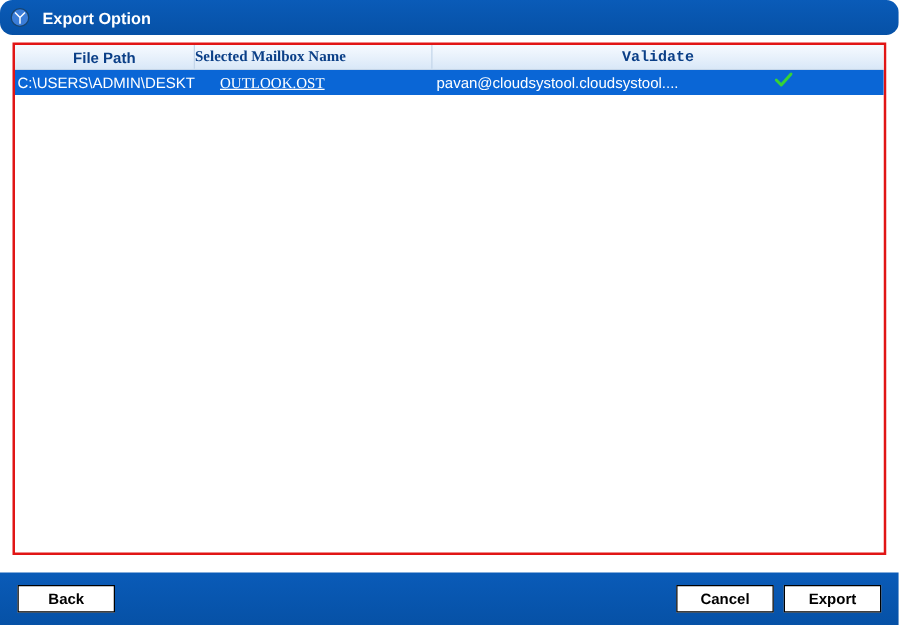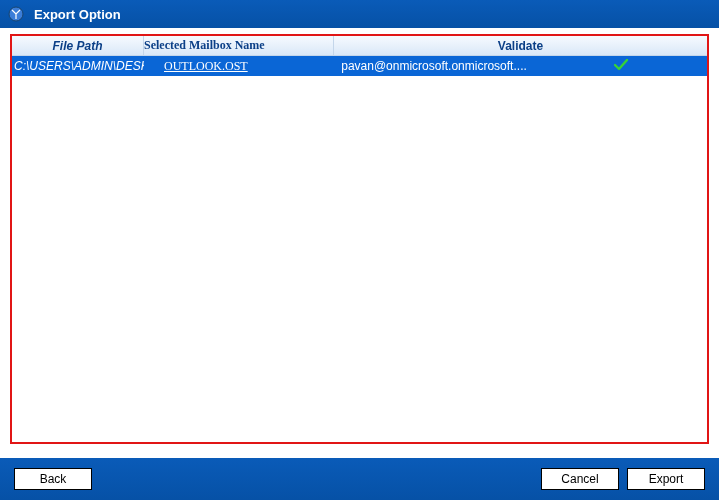--- a/index.html
+++ b/index.html
@@ -14,20 +14,21 @@
   }
   .titlebar {
     height: 28px;
     background: linear-gradient(to bottom, #0a5bb8 0%, #0651a6 100%);
     display: flex;
     align-items: center;
     padding: 0 8px;
     color: #fff;
     font-weight: bold;
     font-size: 13px;
+    border-radius: 10px;
   }
   .titlebar .app-icon {
     width: 16px;
     height: 16px;
     margin-right: 10px;
     display: flex;
     align-items: center;
     justify-content: center;
   }
   .titlebar .app-icon svg { width: 16px; height: 16px; }
@@ -72,24 +73,24 @@
     font-size: 12px;
   }
   .td {
     display: flex;
     align-items: center;
     height: 100%;
     padding: 0 4px;
     overflow: hidden;
     white-space: nowrap;
   }
-  .col-filepath { width: 132px; font-style: italic; }
+  .col-filepath { width: 144px; }
   .col-mailbox  { width: 190px; justify-content: flex-start; font-family: Liberation Serif, serif; }
   .col-account  { width: 200px; justify-content: center; }
-  .col-validate { flex: 1; justify-content: center; }
+  .col-validate { flex: 1; justify-content: center; font-family: Liberation Mono, monospace; }
   .td.col-filepath { padding-left: 2px; }
   .td.col-mailbox { text-decoration: underline; padding-left: 20px; }
   .td.col-account { justify-content: center; }
   .td.col-validate { justify-content: center; }
   .check-icon svg { width: 14px; height: 12px; }
   .footer {
     position: absolute;
     left: 0;
     right: 0;
     bottom: 0;
@@ -103,21 +104,21 @@
   .btn {
     background: #fff;
     border: 1px solid #000;
     min-width: 78px;
     height: 22px;
     font-size: 12px;
     font-family: inherit;
     cursor: pointer;
     margin-left: 8px;
     padding: 0 10px;
-    font-weight: normal;
+    font-weight: bold;
   }
   .btn:first-child { margin-left: 0; }
 </style>
 </head>
 <body>
 
 <div class="titlebar">
   <span class="app-icon">
     <svg viewBox="0 0 16 16">
       <circle cx="8" cy="8" r="7" fill="#3b7dd8" stroke="#17446f" stroke-width="1"></circle>
@@ -130,21 +131,21 @@
 <div class="content">
   <div class="table-wrap">
     <div class="thead">
       <div class="th col-filepath">File Path</div>
       <div class="th col-mailbox">Selected Mailbox Name</div>
       <div class="th col-validate">Validate</div>
     </div>
     <div class="trow">
       <div class="td col-filepath">C:\USERS\ADMIN\DESKTOP\O...</div>
       <div class="td col-mailbox">OUTLOOK.OST</div>
-      <div class="td col-account">pavan@onmicrosoft.onmicrosoft....</div>
+      <div class="td col-account">pavan@cloudsystool.cloudsystool....</div>
       <div class="td col-validate">
         <span class="check-icon">
           <svg viewBox="0 0 14 12">
             <path d="M1 6 L5 10 L13 1" stroke="#36d336" stroke-width="2.4" fill="none" stroke-linecap="round" stroke-linejoin="round"></path>
           </svg>
         </span>
       </div>
     </div>
   </div>
 </div>

